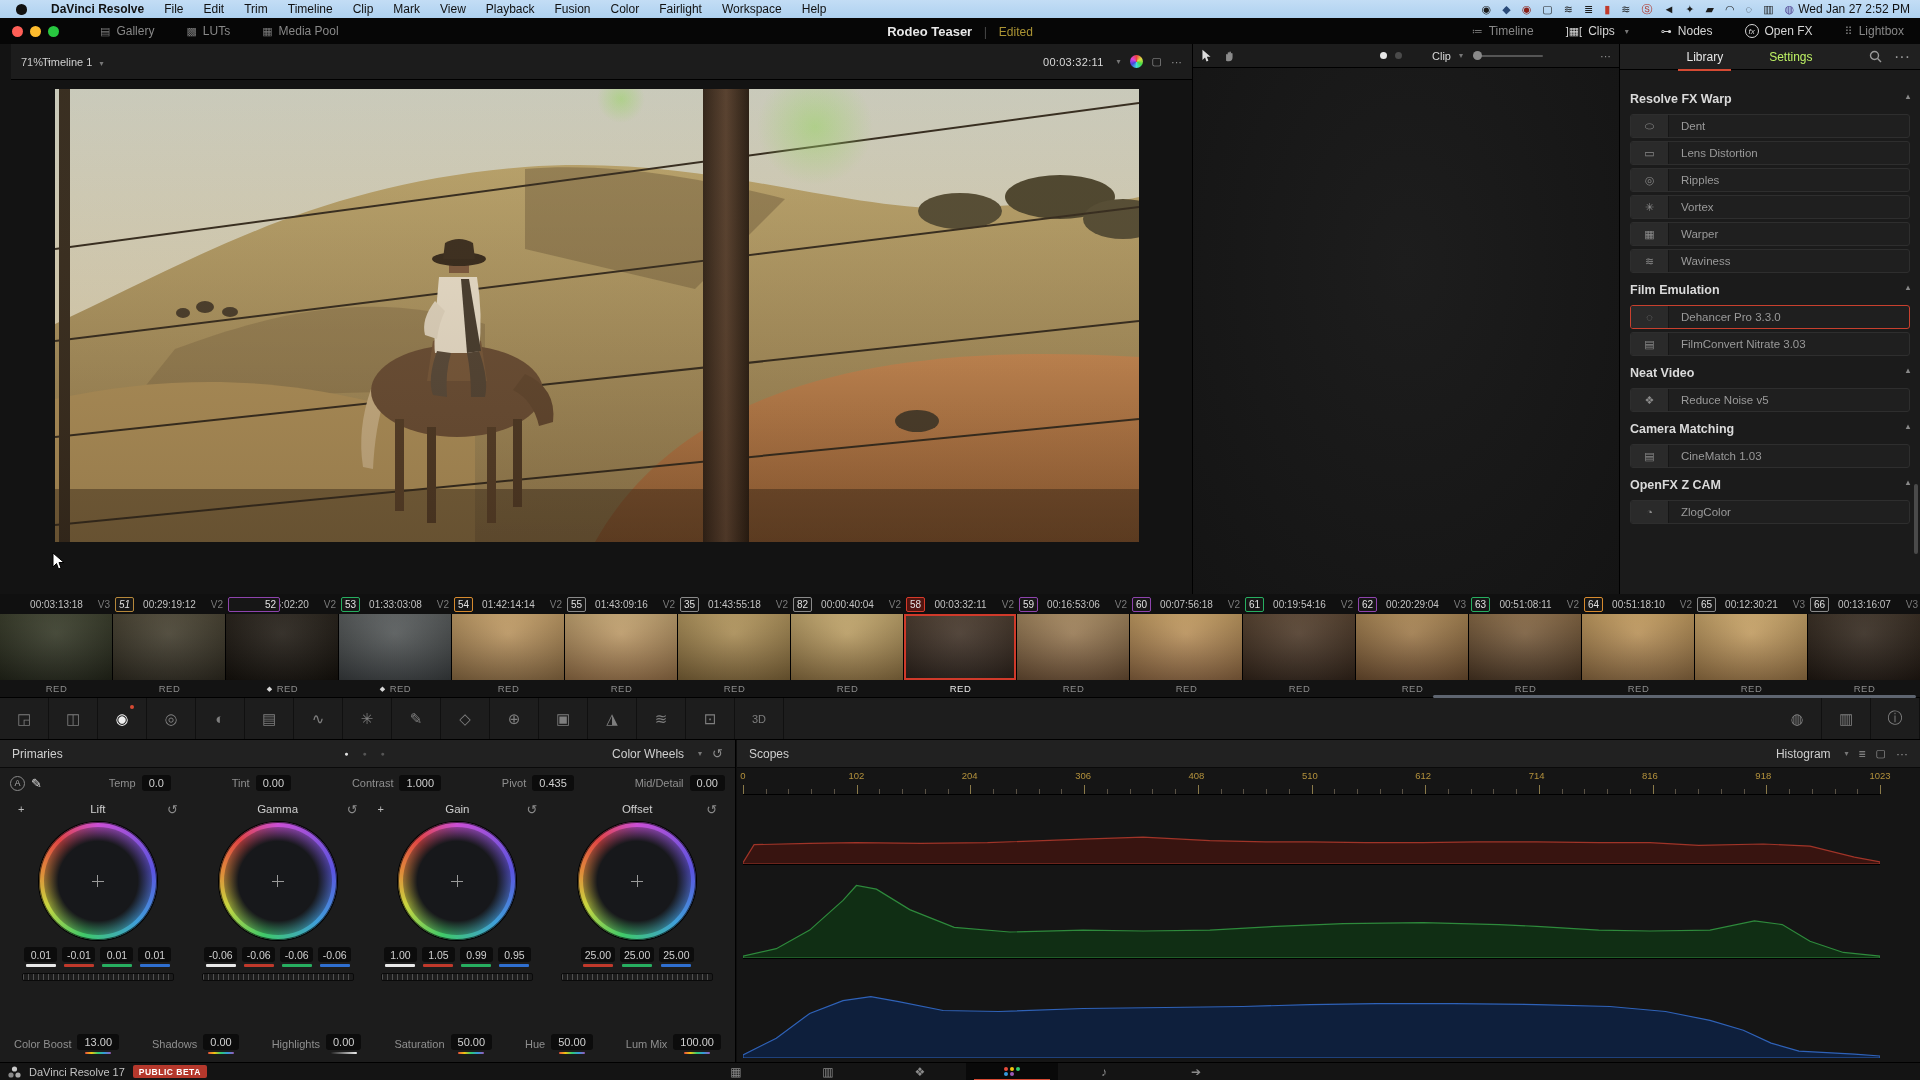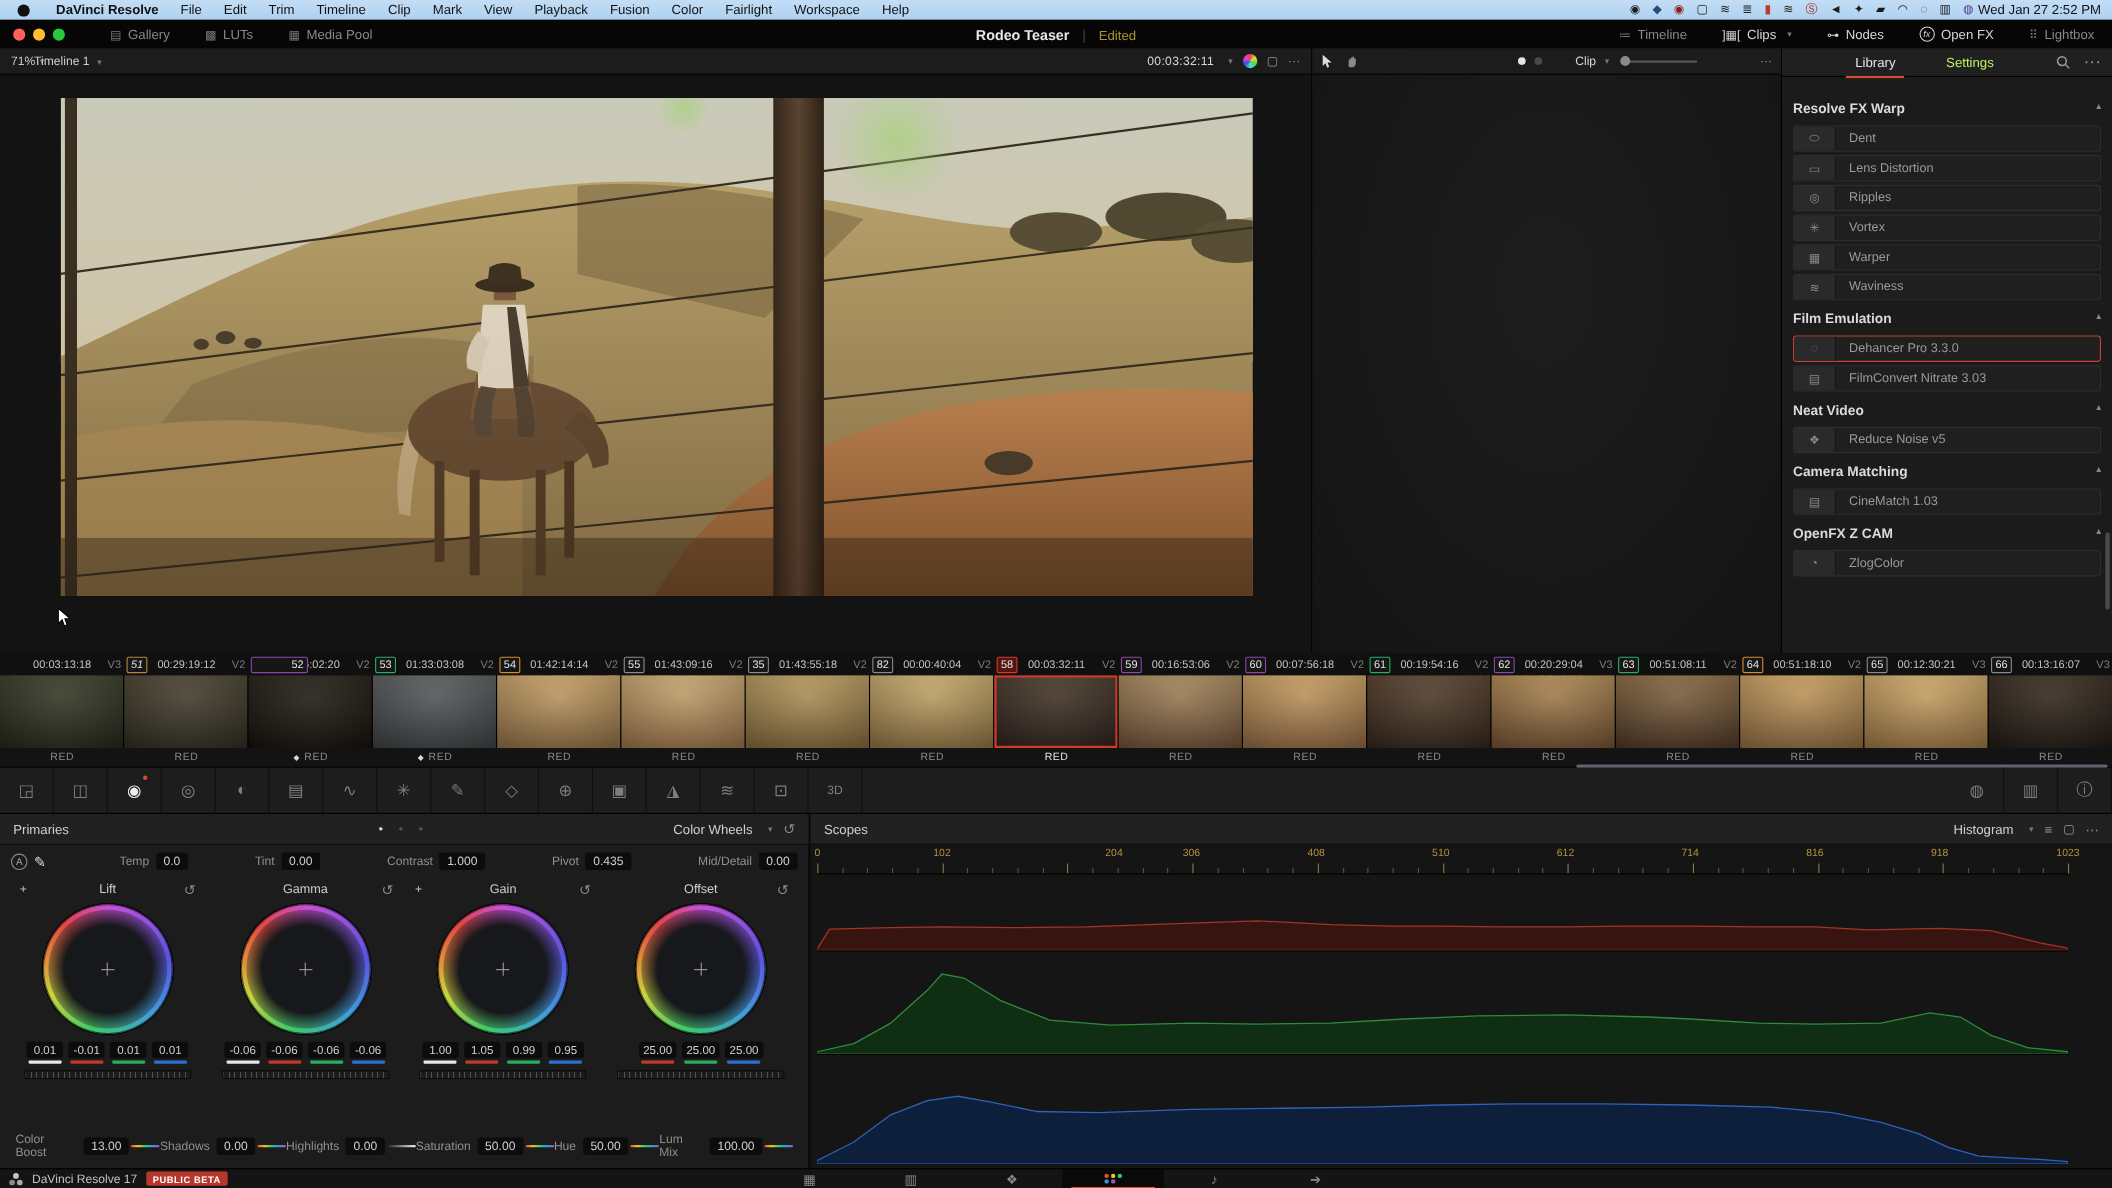--- a/index.html
+++ b/index.html
@@ -27,22 +27,22 @@
   #tb-title { position:absolute; left:0; right:0; text-align:center; font-size:13px; pointer-events:none; }
   #tb-title b { color:#e8e8e8; font-weight:bold; }
   #tb-title .sep { color:#444; margin:0 8px; }
   #tb-title .edited { color:#ab9434; font-size:12px; }
   #tb-right { margin-left:auto; display:flex; height:100%; }
   .fx-circ { width:14px; height:14px; border:1.5px solid #d6d6d6; border-radius:50%; font-size:8px;
     font-style:italic; display:flex; align-items:center; justify-content:center; color:#d6d6d6; }
 
   
   #viewer { left:0; top:44px; width:1193px; height:550px; background:#131313; border-right:1px solid #000; }
-  .phead { height:24px; background:#1c1c1c; border-bottom:1px solid #000; display:flex; align-items:center;
-    font-size:11px; color:#999; padding:0 10px; position:relative; }
+  .phead { height:36px; background:#1c1c1c; border-bottom:1px solid #000; display:flex; align-items:center;
+    font-size:11px; color:#999; padding:0 10px; position:relative;margin-left:11px; }
   .chev { font-size:8px; color:#777; margin-left:4px; }
   .center-abs { position:absolute; left:0; right:0; pointer-events:none;padding-left:31px; }
   #video { left:55px; top:45px; width:1084px; height:453px; background:#000; overflow:hidden; }
   #transport { left:0; top:550px; width:1193px; height:44px; background:#181818; display:flex; align-items:center; }
   .t-ic { margin:0 5px; display:flex; align-items:center; }
   #t-center { position:absolute; left:500px; display:flex; gap:12px; align-items:center; }
   #t-tc { position:absolute; left:1345px; font-size:17px; color:#e4e4e4; letter-spacing:.5px; }
   .loop { color:#909090; font-size:14px; }
 
   
@@ -117,21 +117,21 @@
   .wheel .cross::before { content:""; position:absolute; left:5.5px; top:0; width:1px; height:12px; background:#9a9a9a; }
   .wheel .cross::after { content:""; position:absolute; top:5.5px; left:0; height:1px; width:12px; background:#9a9a9a; }
   .vals { display:flex; gap:5px; margin-top:7px; }
   .vwrap { display:flex; flex-direction:column; align-items:center; gap:2px; }
   .vwrap .chip { padding:1.5px 4px; font-size:10.5px; min-width:33px; text-align:center; }
   .vbar { width:30px; height:2.5px; border-radius:1px; }
   .wslider { margin-top:6px; width:152px; height:8px; border-radius:2px;
     background:repeating-linear-gradient(90deg,#505050 0 1px,#1c1c1c 1px 5px); border:1px solid #0a0a0a; }
   #ctl-bottom { position:absolute; left:0; bottom:8px; width:100%; display:flex; padding:0 14px; justify-content:space-between; }
   .cb-pair { display:flex; align-items:center; gap:6px; font-size:11px; color:#8f8f8f; }
-  .cb-chipwrap { display:flex; flex-direction:row; align-items:center; gap:2px;text-align:center; }
+  .cb-chipwrap { display:flex; flex-direction:column; align-items:center; gap:2px;text-align:center; }
   .rainbow { width:26px; height:2.5px; border-radius:1px; background:linear-gradient(90deg,#e74c3c,#f1c40f,#2ecc71,#3498db,#9b59b6); }
   .whitebar { width:26px; height:2.5px; border-radius:1px; background:linear-gradient(90deg,#222,#eee); }
 
   
   #scopes { left:737px; top:740px; width:1183px; height:322px; background:#181818; }
   #scope-plot { position:absolute; left:0; top:28px; width:1183px; height:294px; background:#151515; }
   #ruler { position:absolute; left:6px; right:40px; top:2px; height:24px; }
   .tick-lab { position:absolute; transform:translateX(-50%); font-size:9.5px; color:#b3913c; top:0; }
   .tick { position:absolute; bottom:0; width:1px; height:5px; background:#5a5245; }
   .tick.maj { height:9px; background:#8a7a4a; }
@@ -897,21 +897,21 @@
       <span class="chev">▾</span>
       <span style="color:#999;">≡</span>
       <span style="color:#999; font-size:11px;">▢</span>
       <span style="color:#999;">···</span>
     </div>
   </div>
   <div id="scope-plot">
     <div id="ruler">
         <span class="tick-lab" style="left: 0%;">0</span>
         <span class="tick-lab" style="left: 9.97067%;">102</span>
-        <span class="tick-lab" style="left: 19.9413%; margin-left: 43px;">204</span>
+        <span class="tick-lab" style="left: 19.9413%;">204</span>
         <span class="tick-lab" style="left: 29.912%;">306</span>
         <span class="tick-lab" style="left: 39.8827%;">408</span>
         <span class="tick-lab" style="left: 49.8534%;">510</span>
         <span class="tick-lab" style="left: 59.824%;">612</span>
         <span class="tick-lab" style="left: 69.7947%;">714</span>
         <span class="tick-lab" style="left: 79.7654%;">816</span>
         <span class="tick-lab" style="left: 89.7361%;">918</span>
         <span class="tick-lab" style="left: 100%;">1023</span>
         <span class="tick maj" style="left: 0%;"></span>
         <span class="tick" style="left: 2%;"></span>

